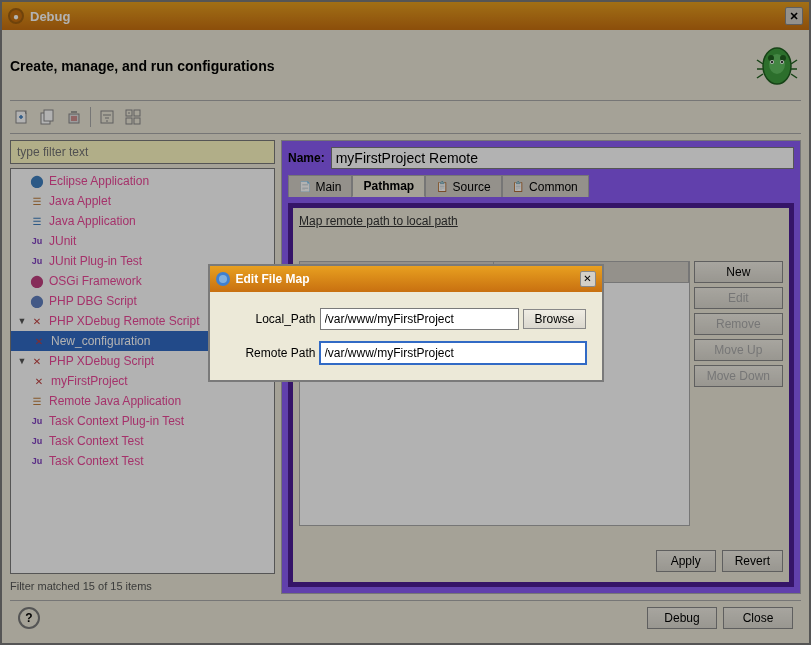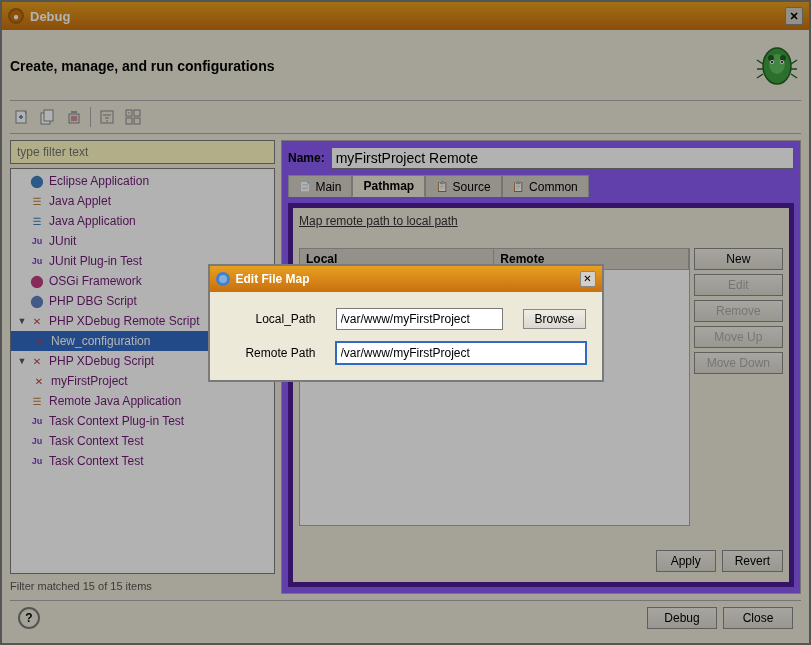--- a/index.html
+++ b/index.html
@@ -204,21 +204,21 @@
       height: 16px;
       display: inline-flex;
       align-items: center;
       justify-content: center;
       margin-right: 4px;
       flex-shrink: 0;
     }
 
     .item-label {
       font-size: 12px;
-      color: #701a75;
+      color: #ec4899;
     }
 
     .filter-status {
       font-size: 11px;
       color: #555;
       padding: 2px 0;
     }
 
     
     .right-panel {
@@ -325,20 +325,21 @@
     .action-buttons-right {
       display: flex;
       flex-direction: column;
       gap: 4px;
     }
 
     .table-with-buttons {
       display: flex;
       gap: 4px;
       flex: 1;
+      margin-top: 13px;
     }
 
     .btn {
       padding: 3px 12px;
       border: 1px solid #888;
       background: linear-gradient(to bottom, #f0ede4, #dbd8cf);
       cursor: pointer;
       font-size: 12px;
       min-width: 60px;
     }
@@ -449,21 +450,21 @@
     .dialog-body {
       padding: 16px;
       display: flex;
       flex-direction: column;
       gap: 12px;
     }
 
     .dialog-row {
       display: flex;
       align-items: center;
-      gap: 20px;
+      gap: 4px;
       justify-content: center;
     }
 
     .dialog-label {
       width: 90px;
       font-size: 12px;
       text-align: right;
     }
 
     .dialog-input {

